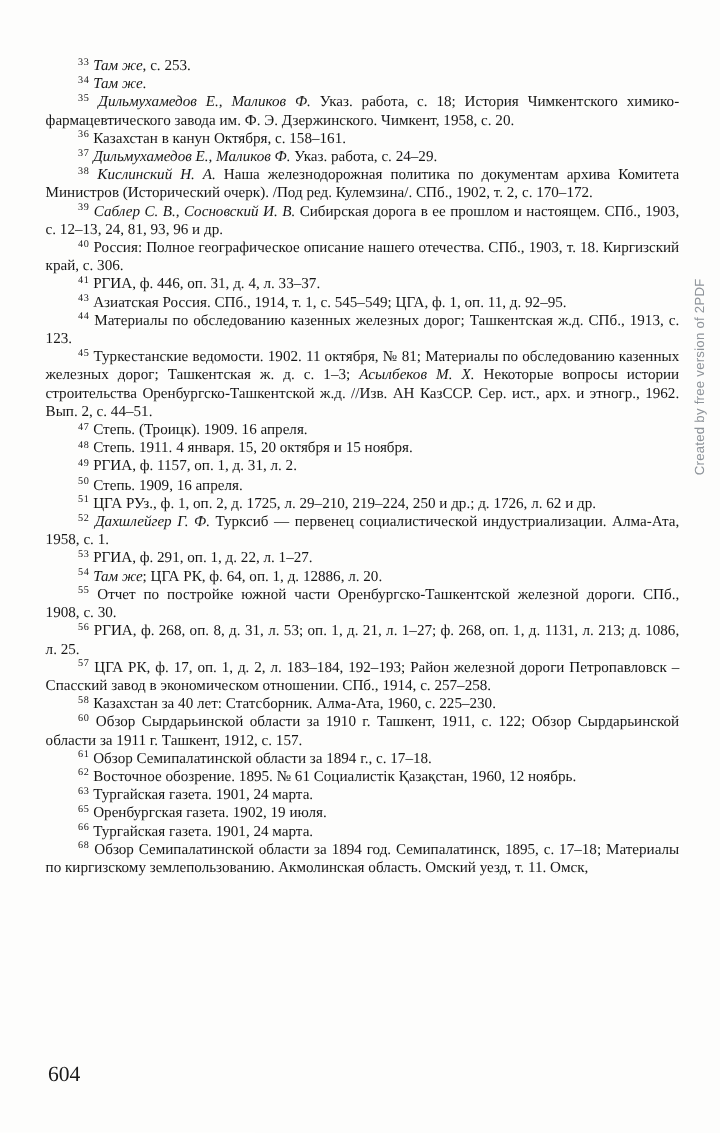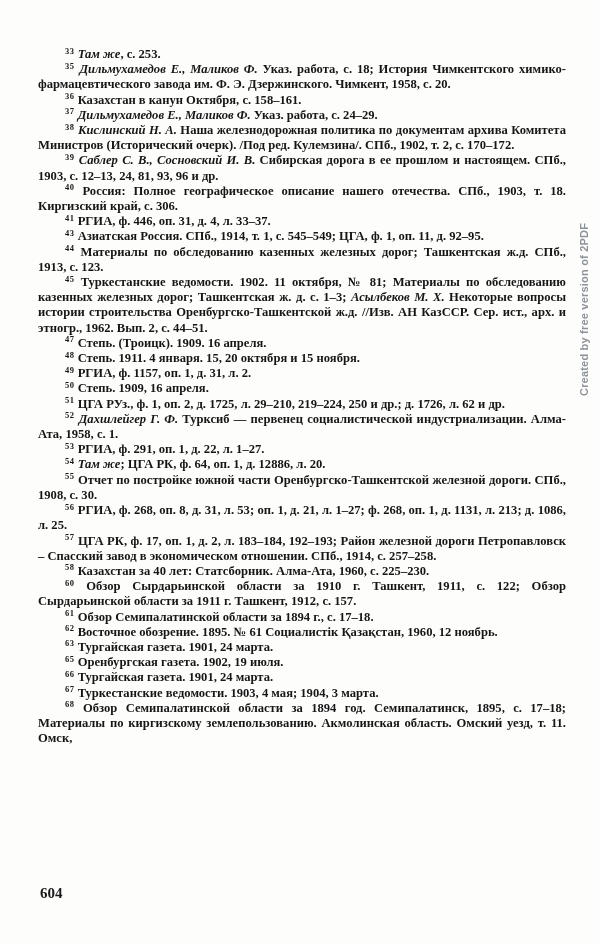--- a/index.html
+++ b/index.html
@@ -8,21 +8,20 @@
     background: #ffffff;
   }
   .page {
     position: relative;
     width: 600px;
     height: 944px;
     background: #fdfdfc;
     overflow: hidden;
     font-family: "Liberation Serif", "DejaVu Serif", serif;
     color: #161616;
-    font-weight: bold;
   }
   .notes {
     position: absolute;
     left: 38px;
     top: 47px;
     width: 528px;
     font-size: 12.6px;
     line-height: 15.2px;
     text-align: justify;
   }
@@ -38,21 +37,21 @@
     top: -4.5px;
     letter-spacing: 0.5px;
   }
   .footnote i {
     font-style: italic;
   }
   .page-number {
     position: absolute;
     left: 40px;
     top: 885px;
-    font-size: 15px;
+    font-size: 18px;
     color: #1a1a1a;
   }
   .watermark {
     position: absolute;
     left: 578px;
     top: 186px;
     height: 210px;
     width: 16px;
     writing-mode: vertical-rl;
     transform: rotate(180deg);
@@ -63,20 +62,21 @@
     white-space: nowrap;
     text-align: left;
   }
 </style>
 </head>
 <body>
 
 <div class="page">
   <div class="notes">
       <p class="footnote"><span class="fn-num">33</span> <i>Там же</i><span>, с. 253.</span></p>
+      <p class="footnote"><span class="fn-num">34</span> <i>Там же</i><span>.</span></p>
       <p class="footnote"><span class="fn-num">35</span> <i>Дильмухамедов Е., Маликов Ф.</i><span> Указ. работа, с. 18; История Чимкентского химико-фармацевтического завода им. Ф. Э. Дзержинского. Чимкент, 1958, с. 20.</span></p>
       <p class="footnote"><span class="fn-num">36</span> <span>Казахстан в канун Октября, с. 158–161.</span></p>
       <p class="footnote"><span class="fn-num">37</span> <i>Дильмухамедов Е., Маликов Ф.</i><span> Указ. работа, с. 24–29.</span></p>
       <p class="footnote"><span class="fn-num">38</span> <i>Кислинский Н. А.</i><span> Наша железнодорожная политика по документам архива Комитета Министров (Исторический очерк). /Под ред. Кулемзина/. СПб., 1902, т. 2, с. 170–172.</span></p>
       <p class="footnote"><span class="fn-num">39</span> <i>Саблер С. В., Сосновский И. В.</i><span> Сибирская дорога в ее прошлом и настоящем. СПб., 1903, с. 12–13, 24, 81, 93, 96 и др.</span></p>
       <p class="footnote"><span class="fn-num">40</span> <span>Россия: Полное географическое описание нашего отечества. СПб., 1903, т. 18. Киргизский край, с. 306.</span></p>
       <p class="footnote"><span class="fn-num">41</span> <span>РГИА, ф. 446, оп. 31, д. 4, л. 33–37.</span></p>
       <p class="footnote"><span class="fn-num">43</span> <span>Азиатская Россия. СПб., 1914, т. 1, с. 545–549; ЦГА, ф. 1, оп. 11, д. 92–95.</span></p>
       <p class="footnote"><span class="fn-num">44</span> <span>Материалы по обследованию казенных железных дорог; Ташкентская ж.д. СПб., 1913, с. 123.</span></p>
       <p class="footnote"><span class="fn-num">45</span> <span>Туркестанские ведомости. 1902. 11 октября, № 81; Материалы по обследованию казенных железных дорог; Ташкентская ж. д. с. 1–3; </span><i>Асылбеков М. Х.</i><span> Некоторые вопросы истории строительства Оренбургско-Ташкентской ж.д. //Изв. АН КазССР. Сер. ист., арх. и этногр., 1962. Вып. 2, с. 44–51.</span></p>
@@ -91,18 +91,17 @@
       <p class="footnote"><span class="fn-num">55</span> <span>Отчет по постройке южной части Оренбургско-Ташкентской железной дороги. СПб., 1908, с. 30.</span></p>
       <p class="footnote"><span class="fn-num">56</span> <span>РГИА, ф. 268, оп. 8, д. 31, л. 53; оп. 1, д. 21, л. 1–27; ф. 268, оп. 1, д. 1131, л. 213; д. 1086, л. 25.</span></p>
       <p class="footnote"><span class="fn-num">57</span> <span>ЦГА РК, ф. 17, оп. 1, д. 2, л. 183–184, 192–193; Район железной дороги Петропавловск – Спасский завод в экономическом отношении. СПб., 1914, с. 257–258.</span></p>
       <p class="footnote"><span class="fn-num">58</span> <span>Казахстан за 40 лет: Статсборник. Алма-Ата, 1960, с. 225–230.</span></p>
       <p class="footnote"><span class="fn-num">60</span> <span>Обзор Сырдарьинской области за 1910 г. Ташкент, 1911, с. 122; Обзор Сырдарьинской области за 1911 г. Ташкент, 1912, с. 157.</span></p>
       <p class="footnote"><span class="fn-num">61</span> <span>Обзор Семипалатинской области за 1894 г., с. 17–18.</span></p>
       <p class="footnote"><span class="fn-num">62</span> <span>Восточное обозрение. 1895. № 61 Социалистік Қазақстан, 1960, 12 ноябрь.</span></p>
       <p class="footnote"><span class="fn-num">63</span> <span>Тургайская газета. 1901, 24 марта.</span></p>
       <p class="footnote"><span class="fn-num">65</span> <span>Оренбургская газета. 1902, 19 июля.</span></p>
       <p class="footnote"><span class="fn-num">66</span> <span>Тургайская газета. 1901, 24 марта.</span></p>
-      <p class="footnote"><span class="fn-num">67</span> <span>Туркестанские ведомости. 1903, 4 мая; 1904, 3 марта.</span></p>
       <p class="footnote"><span class="fn-num">68</span> <span>Обзор Семипалатинской области за 1894 год. Семипалатинск, 1895, с. 17–18; Материалы по киргизскому землепользованию. Акмолинская область. Омский уезд, т. 11. Омск,</span></p>
     </div>
   <div class="page-number">604</div>
   <div class="watermark">Created by free version of 2PDF</div>
 </div>
 
 </body></html>

